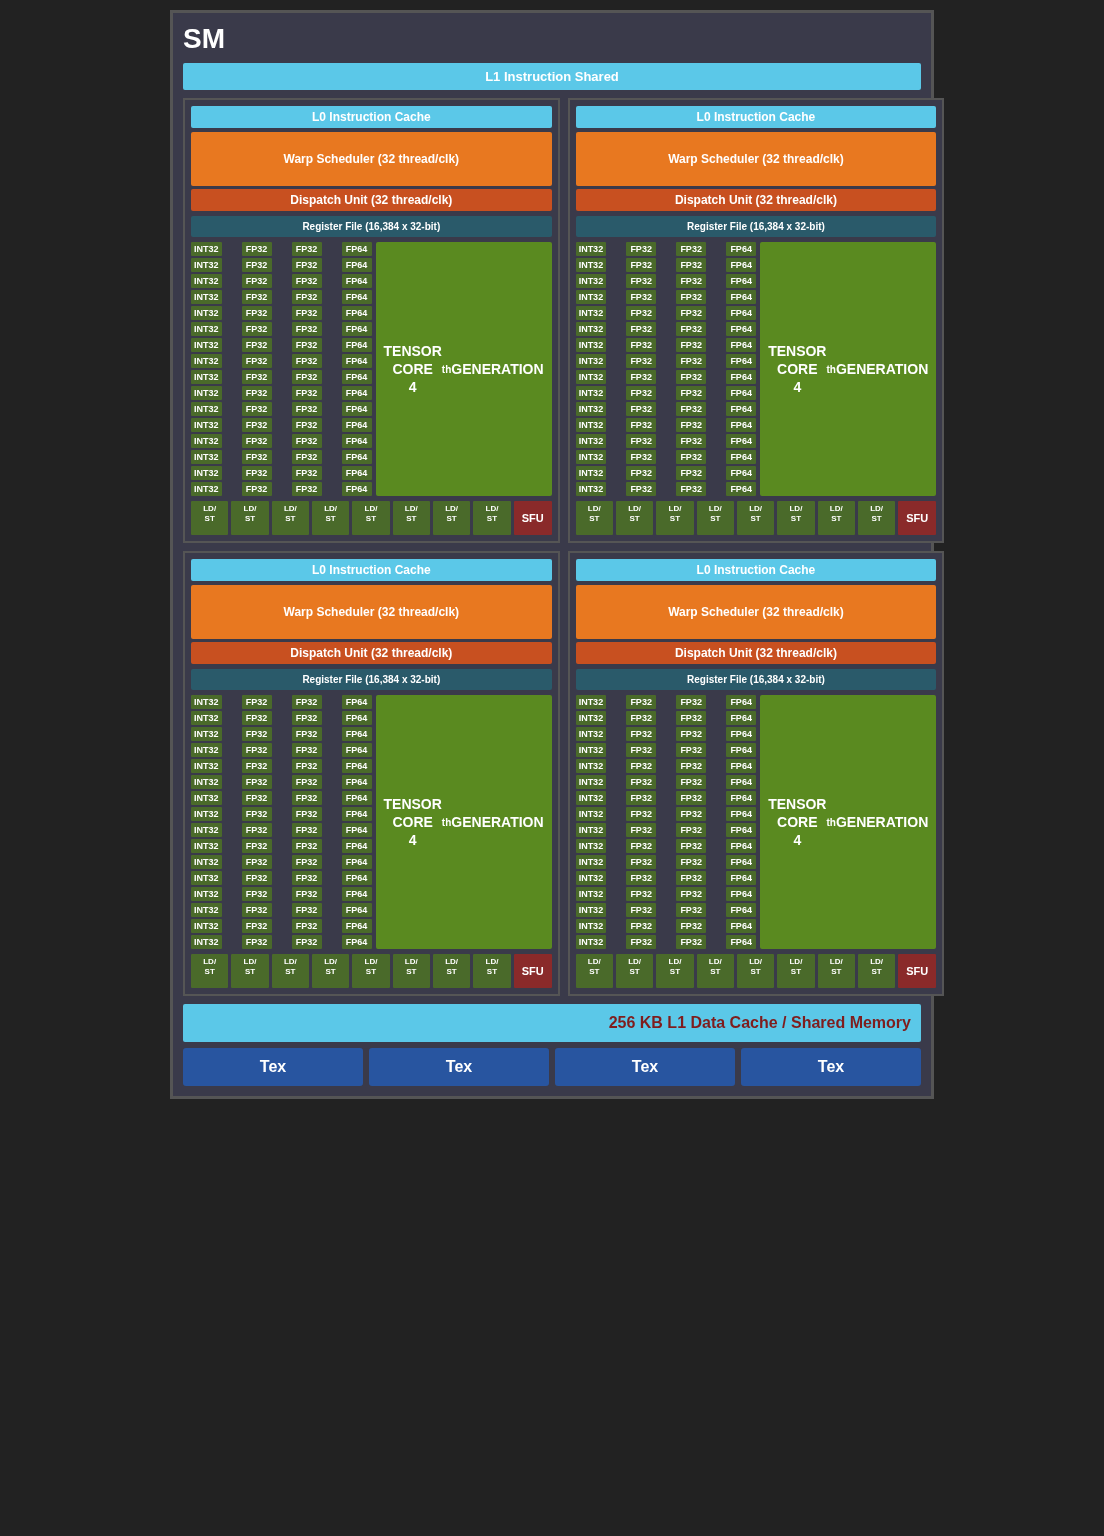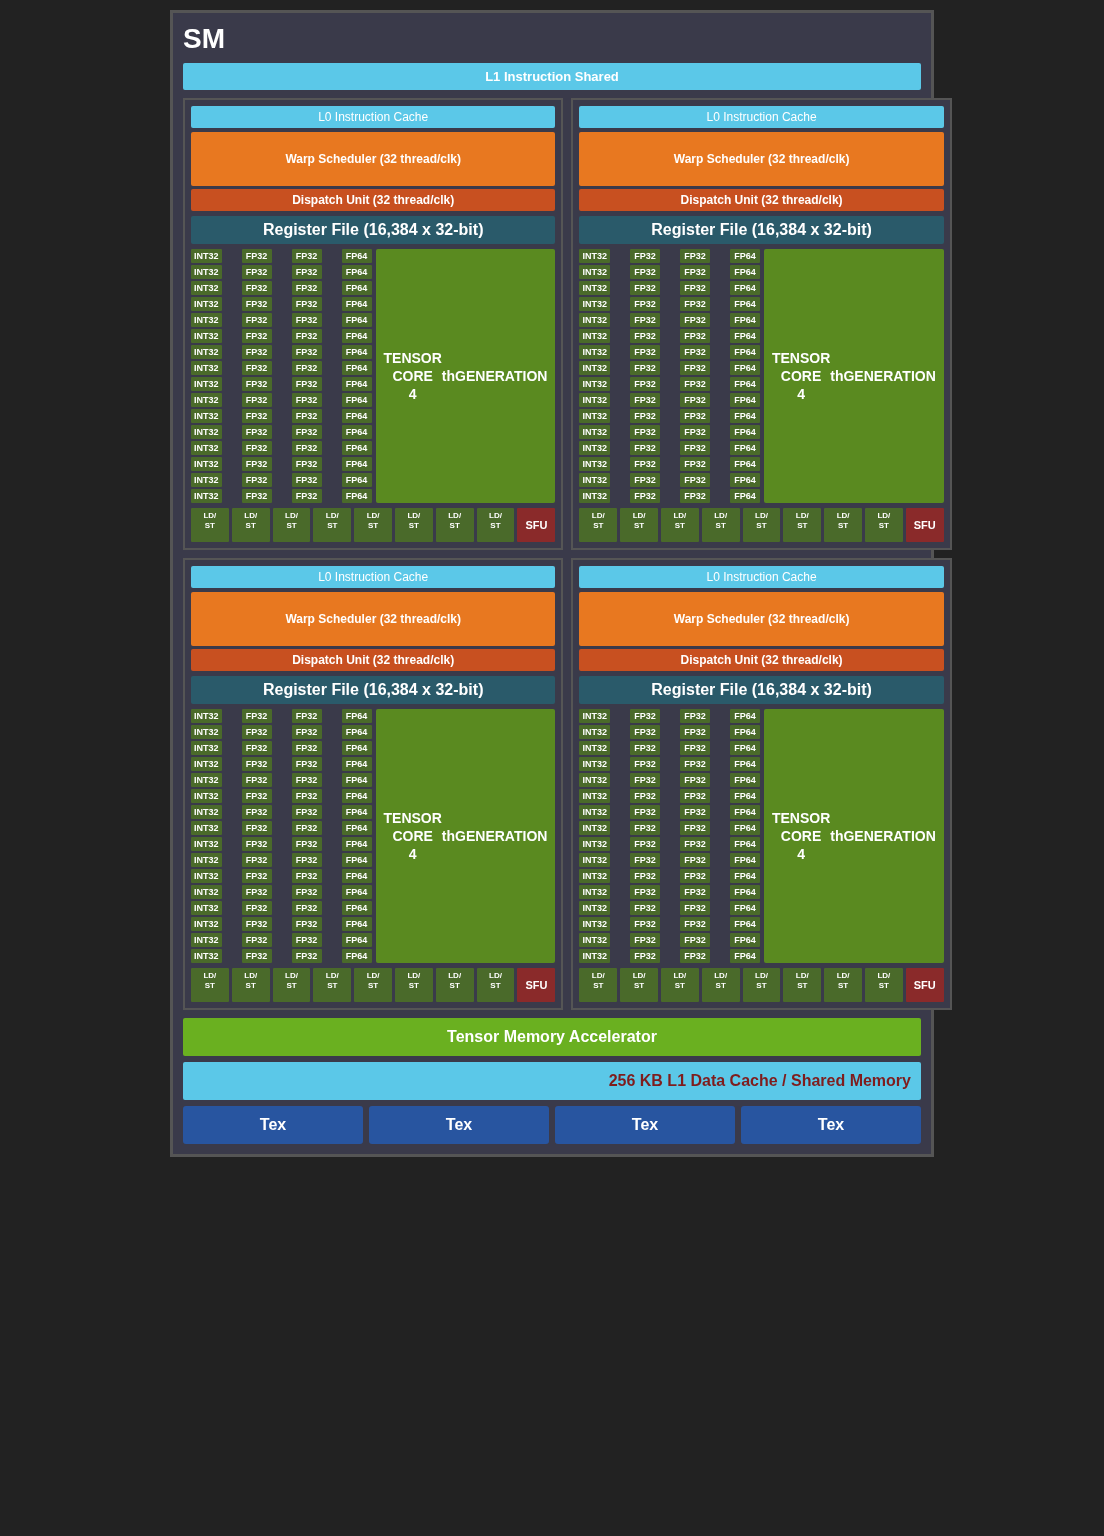--- a/index.html
+++ b/index.html
@@ -41,21 +41,21 @@
       margin-bottom: 8px;
     }
     .sub-unit {
       background: #3a3a4a;
       border: 2px solid #555;
       padding: 6px;
     }
     .l0-cache {
       background: #5bc8e8;
       color: white;
-      font-weight: normal;
+      font-weight: bold;
       font-size: 12px;
       text-align: center;
       padding: 4px;
       margin-bottom: 4px;
       border-radius: 2px;
     }
     .warp-scheduler {
       background: #e87820;
       color: white;
       font-weight: bold;
@@ -72,21 +72,21 @@
       font-size: 12px;
       text-align: center;
       padding: 4px;
       margin-bottom: 5px;
       border-radius: 2px;
     }
     .register-file {
       background: #2a5a6a;
       color: white;
       font-weight: bold;
-      font-size: 16px;
+      font-size: 10px;
       text-align: center;
       padding: 5px;
       margin-bottom: 5px;
       border-radius: 2px;
     }
     .alu-tensor-container {
       display: flex;
       gap: 4px;
       margin-bottom: 5px;
     }
@@ -98,21 +98,21 @@
       text-align: center;
       display: flex;
       align-items: center;
       justify-content: center;
       flex: 1;
       min-height: 250px;
       border-radius: 2px;
       line-height: 1.3;
       padding: 8px;
     }
-    .tensor-core-box .sup { font-size: 14px; vertical-align: super; }
+    .tensor-core-box .sup { font-size: 10px; vertical-align: super; }
     .alu-cell {
       background: #4a6a2a;
       color: white;
       font-size: 9px;
       font-weight: bold;
       text-align: center;
       padding: 2px 3px;
       border-radius: 1px;
       white-space: nowrap;
       min-width: 30px;
@@ -576,21 +576,20 @@
         <div class="ldst-cell">LD/<br>ST</div>
         <div class="ldst-cell">LD/<br>ST</div>
         <div class="ldst-cell">LD/<br>ST</div>
         <div class="ldst-cell">LD/<br>ST</div>
         <div class="ldst-cell">LD/<br>ST</div>
         <div class="sfu-cell">SFU</div>
       </div>
     </div>
   </div>
 
-  <div class="tensor-memory-accelerator">Tensor Memory Accelerator</div>
   <div class="l1-data-cache">256 KB L1 Data Cache / Shared Memory</div>
 
   <div class="tex-row">
     <div class="tex-cell">Tex</div>
     <div class="tex-cell">Tex</div>
     <div class="tex-cell">Tex</div>
     <div class="tex-cell">Tex</div>
   </div>
 </div>
 

